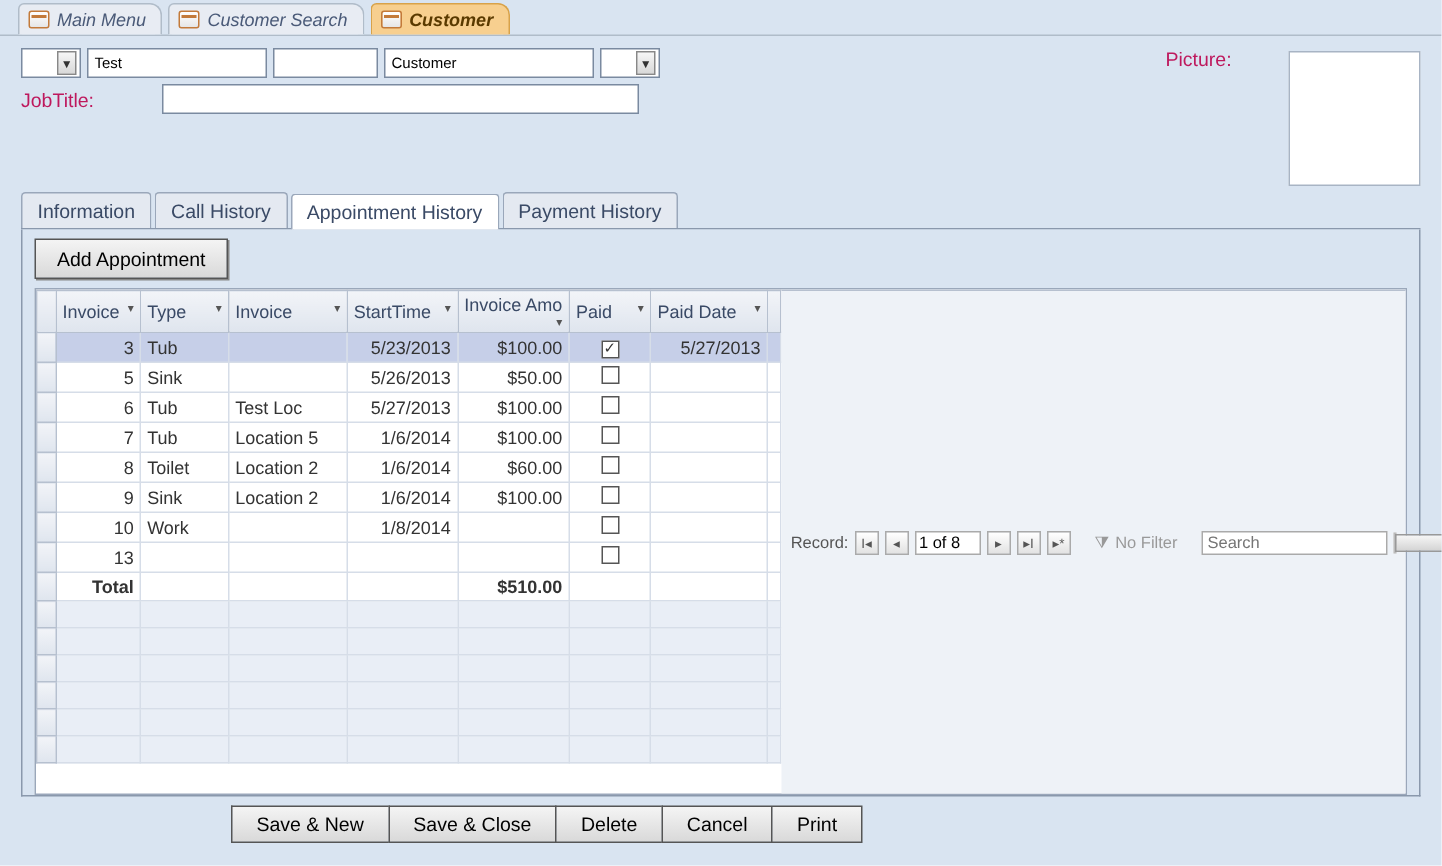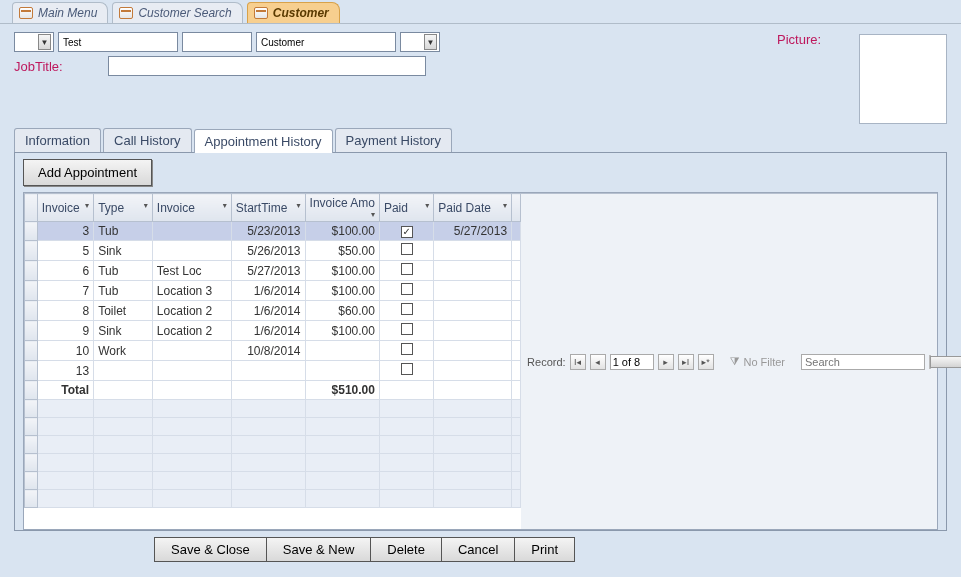--- a/index.html
+++ b/index.html
@@ -304,21 +304,21 @@
                 <td class="num">5/27/2013</td>
                 <td class="num">$100.00</td>
                 <td class="center"><span class="chk"></span></td>
                 <td class="num"></td>
                 <td></td>
               </tr>
               <tr>
                 <td class="rowhead"></td>
                 <td class="num">7</td>
                 <td>Tub</td>
-                <td>Location 3</td>
+                <td>Location 5</td>
                 <td class="num">1/6/2014</td>
                 <td class="num">$100.00</td>
                 <td class="center"><span class="chk"></span></td>
                 <td class="num"></td>
                 <td></td>
               </tr>
               <tr>
                 <td class="rowhead"></td>
                 <td class="num">8</td>
                 <td>Toilet</td>
@@ -338,21 +338,21 @@
                 <td class="num">$100.00</td>
                 <td class="center"><span class="chk"></span></td>
                 <td class="num"></td>
                 <td></td>
               </tr>
               <tr>
                 <td class="rowhead"></td>
                 <td class="num">10</td>
                 <td>Work</td>
                 <td></td>
-                <td class="num">10/8/2014</td>
+                <td class="num">1/8/2014</td>
                 <td class="num"></td>
                 <td class="center"><span class="chk"></span></td>
                 <td class="num"></td>
                 <td></td>
               </tr>
               <tr>
                 <td class="rowhead"></td>
                 <td class="num">13</td>
                 <td></td>
                 <td></td>
@@ -457,19 +457,19 @@
         <span style="width:8px"></span>
         <input class="search-box" placeholder="Search" style="">
         <div class="hscroll">
             <div class="hscroll-thumb"></div>
           </div>
       </div>
     </div>
   </div>
 
   <div class="bottom-btns">
+    <button class="btn">Save &amp; New</button>
     <button class="btn">Save &amp; Close</button>
-    <button class="btn">Save &amp; New</button>
     <button class="btn">Delete</button>
     <button class="btn">Cancel</button>
     <button class="btn">Print</button>
   </div>
 </div>
 
 </body></html>

